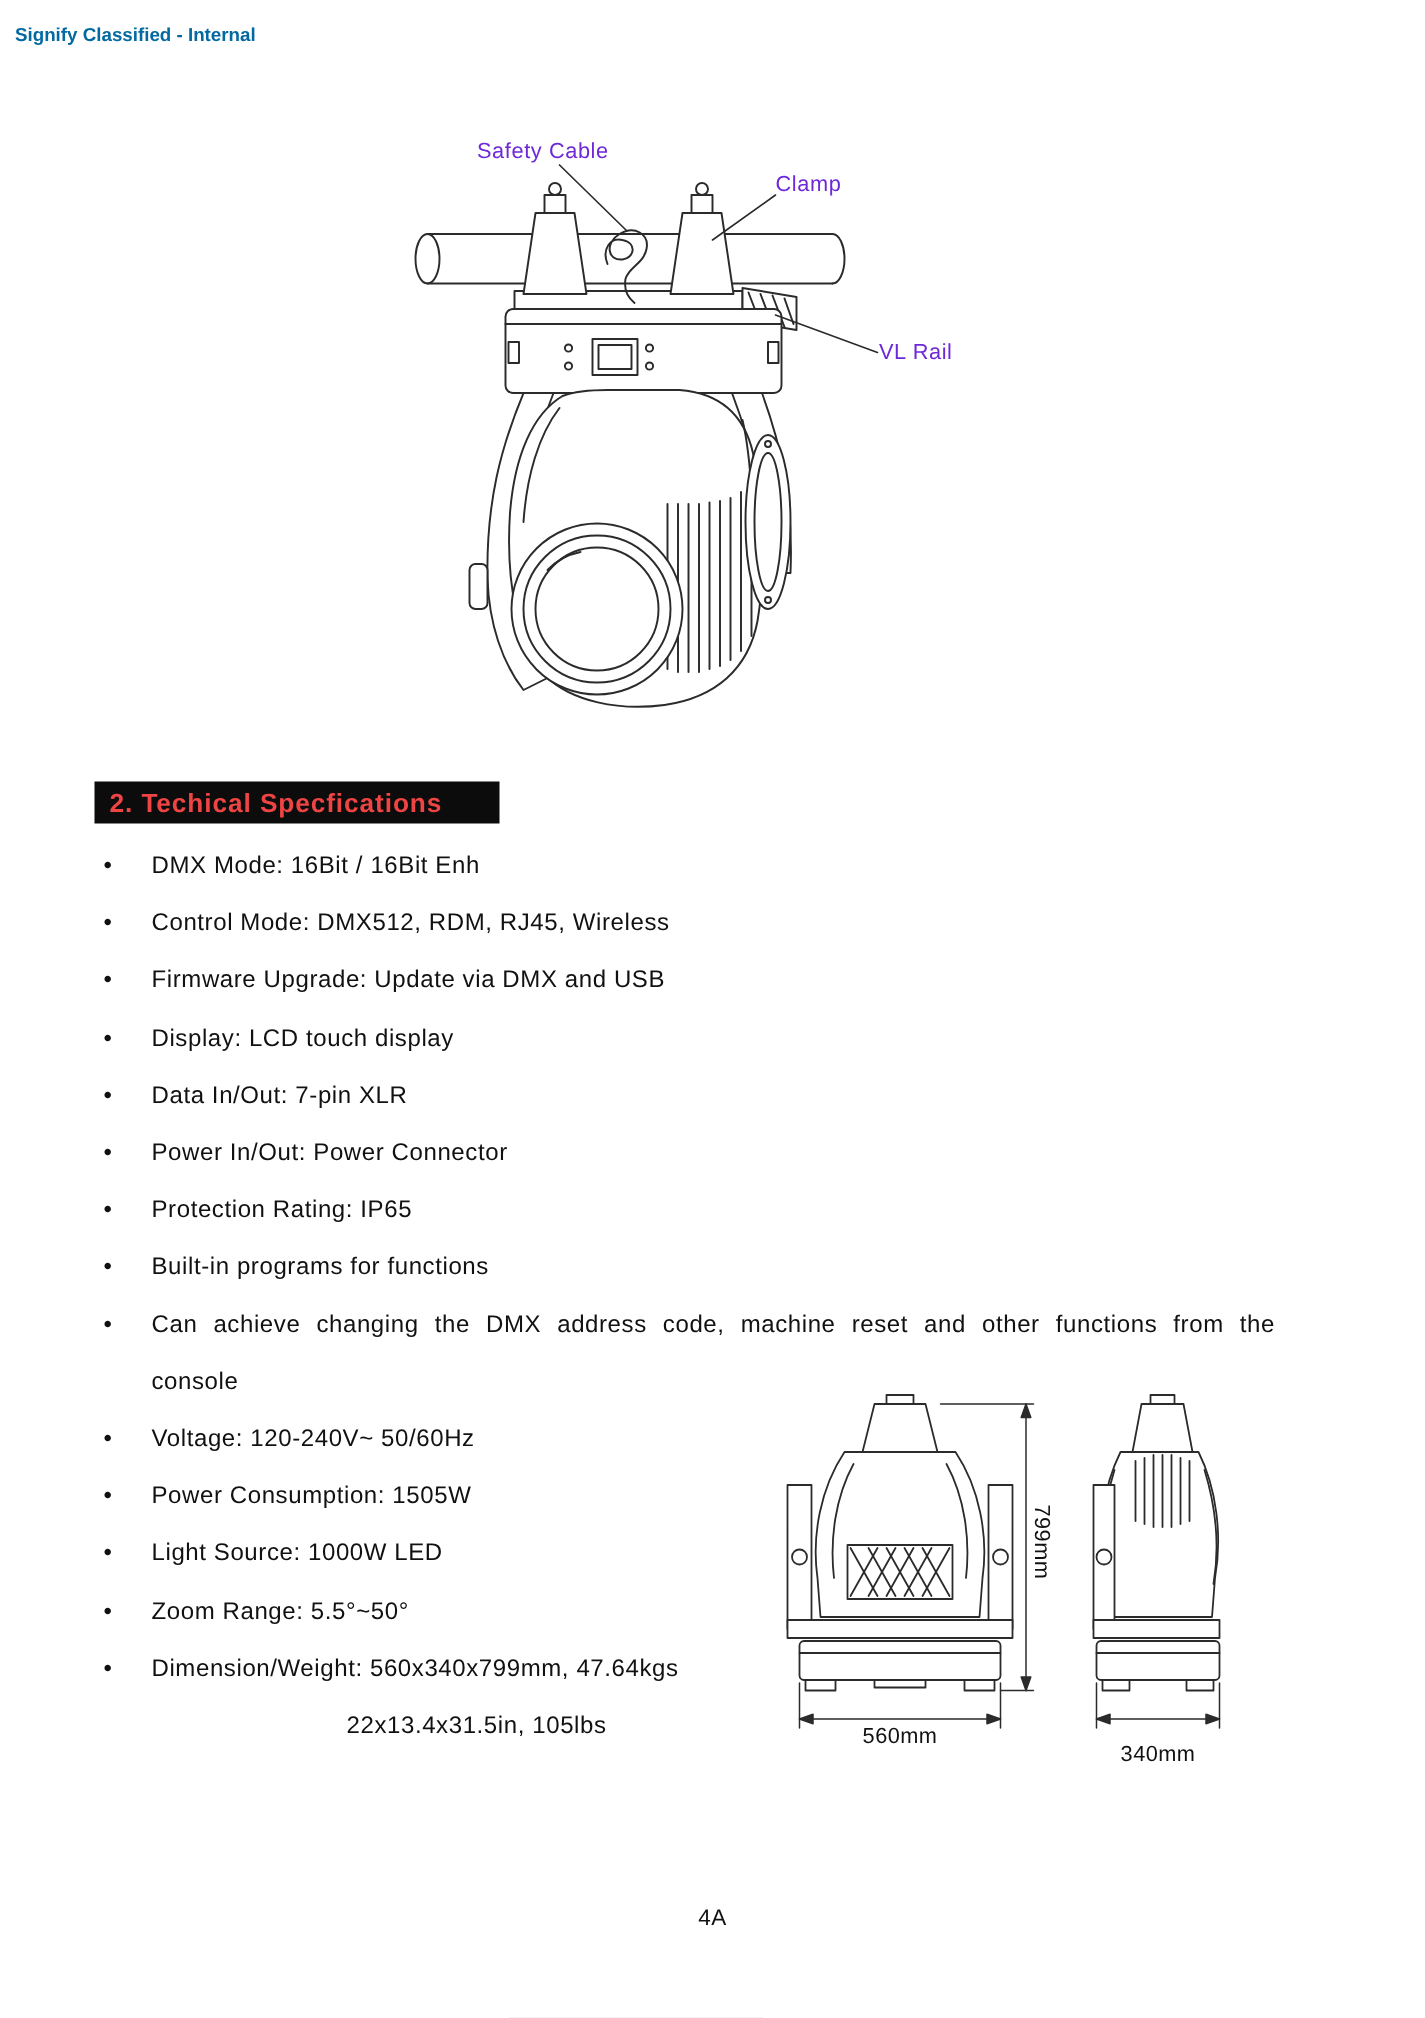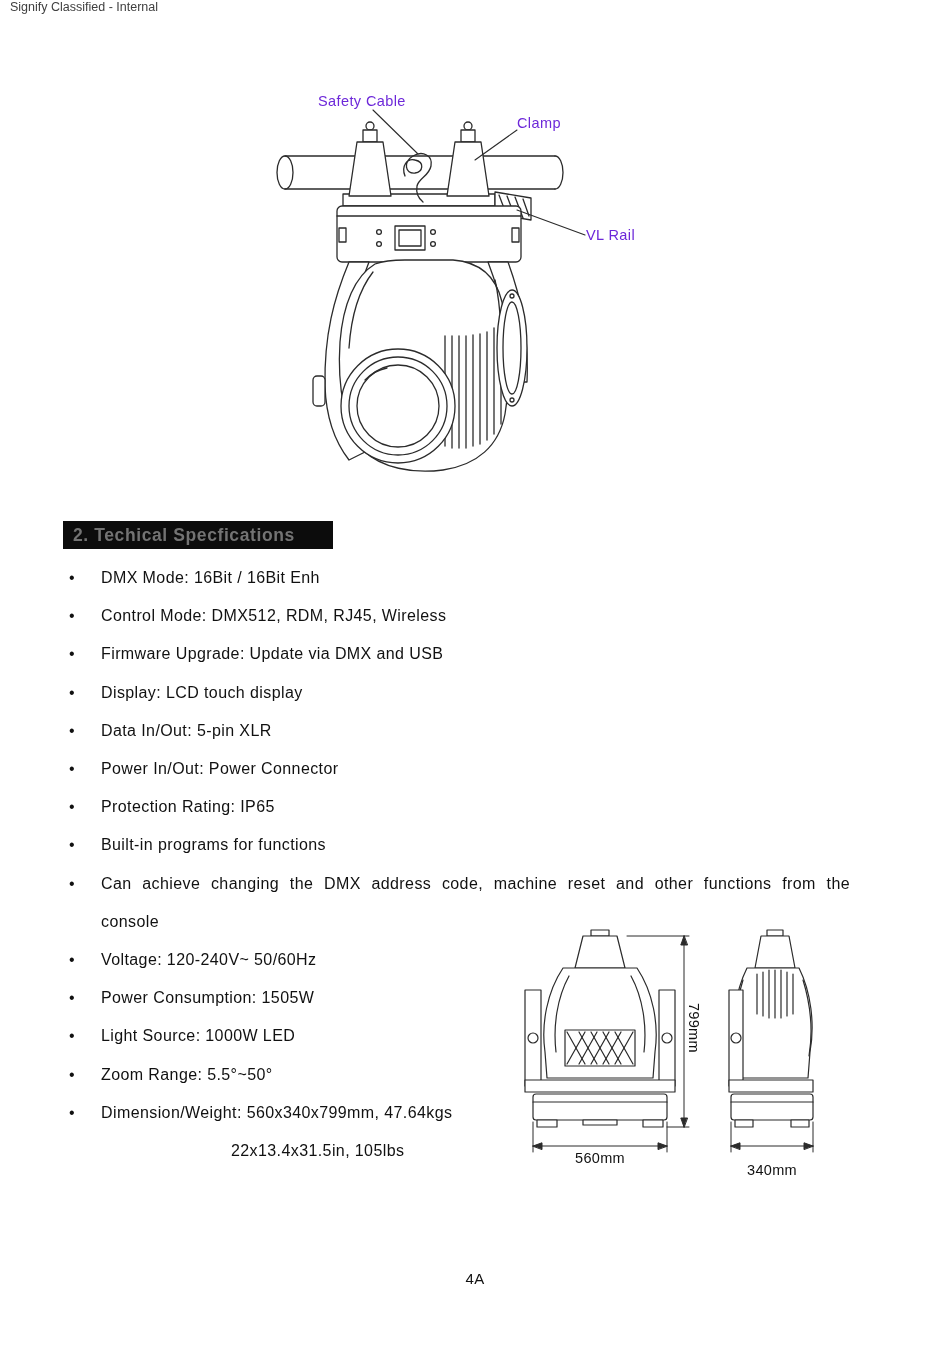--- a/index.html
+++ b/index.html
@@ -9,40 +9,40 @@
     height: 1345px;
     margin: 0 auto;
     background: #ffffff;
     font-family: "Liberation Sans", sans-serif;
     color: #111111;
     overflow: hidden;
   }
   .classification {
     position: absolute;
     left: 10px;
-    top: 0px;
+    top: 16px;
     font-size: 12.5px;
-    font-weight: 400;
-    color: #404040;
+    font-weight: 700;
+    color: #0369a1;
   }
   .drawing { position: absolute; }
   .drawing svg { display: block; }
   .fig-label {
     position: absolute;
     font-size: 14.5px;
     letter-spacing: 0.4px;
     color: #6d28d9;
     white-space: nowrap;
   }
   .section-title {
     position: absolute;
     left: 63px;
     top: 521px;
     background: #0c0c0c;
-    color: #737373;
+    color: #ef4444;
     font-size: 17.5px;
     font-weight: bold;
     line-height: 28px;
     padding: 0 38px 0 10px;
     letter-spacing: 0.6px;
     white-space: nowrap;
   }
   .spec-list {
     position: absolute;
     left: 63px;
@@ -198,21 +198,21 @@
   <div class="fig-label" style="left:517px; top:115px;">Clamp</div>
   <div class="fig-label" style="left:586px; top:227px;">VL Rail</div>
 
   <div class="section-title">2. Techical Specfications</div>
 
   <ul class="spec-list">
     <li>DMX Mode: 16Bit / 16Bit Enh</li>
     <li>Control Mode: DMX512, RDM, RJ45, Wireless</li>
     <li>Firmware Upgrade: Update via DMX and USB</li>
     <li>Display: LCD touch display</li>
-    <li>Data In/Out: 5-pin XLR</li>
+    <li>Data In/Out: 7-pin XLR</li>
     <li>Power In/Out: Power Connector</li>
     <li>Protection Rating: IP65</li>
     <li>Built-in programs for functions</li>
     <li>
       <div class="justify-line">Can achieve changing the DMX address code, machine reset and other functions from the</div>
       <div class="plain-line">console</div>
     </li>
     <li>Voltage: 120-240V~ 50/60Hz</li>
     <li>Power Consumption: 1505W</li>
     <li>Light Source: 1000W LED</li>

